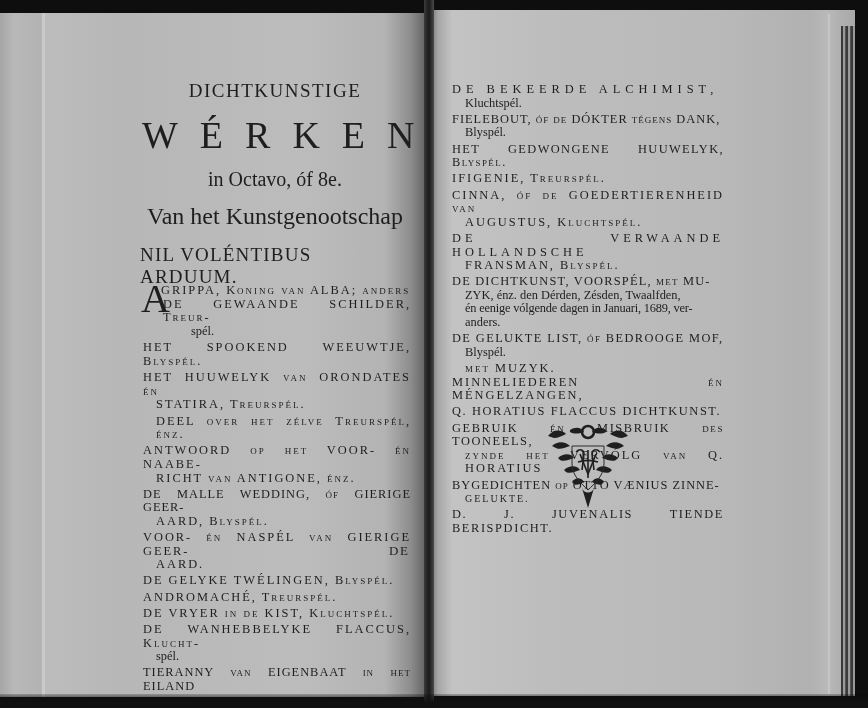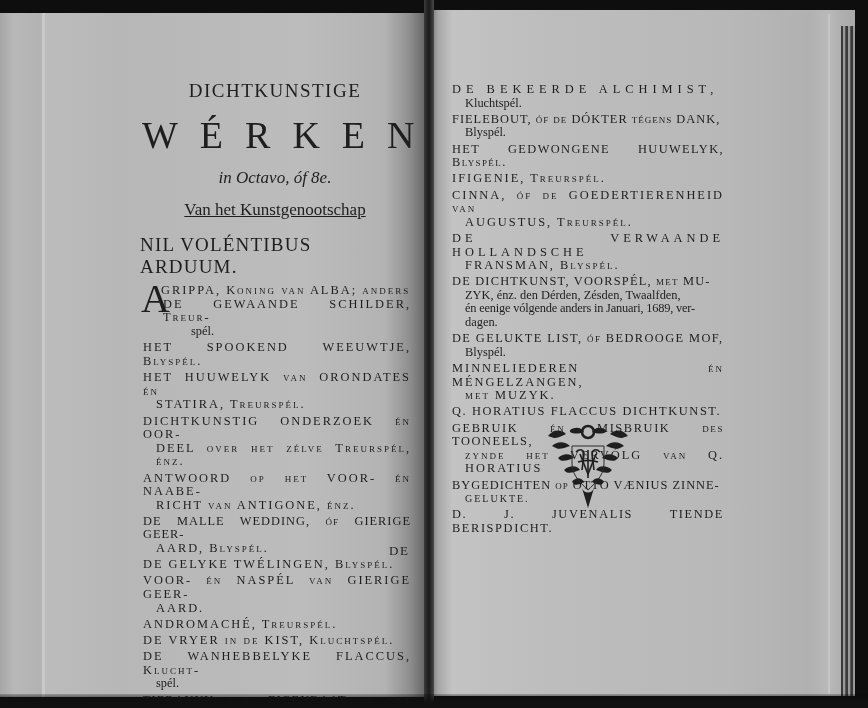--- a/index.html
+++ b/index.html
@@ -38,22 +38,22 @@
   }
   .bottom-shadow {
     position: absolute; left: 0; bottom: 0; width: 868px; height: 14px;
     background: linear-gradient(180deg, rgba(0,0,0,0.2), #111 60%);
   }
 
   
   .title-block { position: absolute; left: 140px; top: 80px; width: 270px; text-align: center; }
   .t-dicht { font-size: 19px; letter-spacing: 1.5px; margin-top: 0; }
   .t-werken { font-size: 38px; letter-spacing: 22px; margin-top: 14px; margin-left: 2px; text-align: center; padding-left: 0; line-height: 1; }
-  .t-octavo { font-style: italic; font-size: 17px; margin-top: 14px; }
-  .t-kunst { font-size: 17px; margin-top: 12px; text-decoration: underline; }
+  .t-octavo { font-size: 20px; margin-top: 14px; }
+  .t-kunst { font-size: 24px; margin-top: 12px; }
   .t-motto { font-size: 19px; letter-spacing: 1.2px; margin-top: 14px; text-align: left; }
 
   .list { position: absolute; font-size: 12.4px; line-height: 13.6px; }
   .list-left { left: 143px; top: 284px; width: 268px; }
   .list-right { left: 452px; top: 83px; width: 272px; }
   .entry { margin: 0 0 2.6px 0; text-align: justify; }
   .entry .line { display: block; }
   .entry .cont { padding-left: 13px; }
   .sc { font-variant: small-caps; letter-spacing: 2px; }
 
@@ -97,39 +97,38 @@
       <span class="line cont" style="padding-left:30px">spél.</span>
     </div>
     <div class="entry">
       <span class="line sc">HET SPOOKEND WEEUWTJE, Blyspél.</span>
     </div>
     <div class="entry">
       <span class="line sc">HET HUUWELYK van ORONDATES én</span>
       <span class="line sc cont">STATIRA, Treurspél.</span>
     </div>
     <div class="entry">
-      <span class="line sc">DICHTKUNSTIG ONDERZOEK én OOR-</span>
       <span class="line sc cont">DEEL over het zélve Treurspél, énz.</span>
     </div>
     <div class="entry">
       <span class="line sc">ANTWOORD op het VOOR- én NAABE-</span>
       <span class="line sc cont">RICHT van ANTIGONE, énz.</span>
     </div>
     <div class="entry">
       <span class="line sc" style="letter-spacing:1px">DE MALLE WEDDING, óf GIERIGE GEER-</span>
       <span class="line sc cont">AARD, Blyspél.</span>
     </div>
     <div class="entry">
-      <span class="line sc">DE GELYKE TWÉLINGEN, Blyspél.</span>
-    </div>
-    <div class="entry">
       <span class="line sc">VOOR- én NASPÉL van GIERIGE GEER-</span>
       <span class="line sc cont">AARD.</span>
     </div>
     <div class="entry">
+      <span class="line sc">DE GELYKE TWÉLINGEN, Blyspél.</span>
+    </div>
+    <div class="entry">
       <span class="line sc">ANDROMACHÉ, Treurspél.</span>
     </div>
     <div class="entry">
       <span class="line sc">DE VRYER in de KIST, Kluchtspél.</span>
     </div>
     <div class="entry">
       <span class="line sc">DE WANHEBBELYKE FLACCUS, Klucht-</span>
       <span class="line cont">spél.</span>
     </div>
     <div class="entry">
@@ -150,39 +149,39 @@
       <span class="line cont">Blyspél.</span>
     </div>
     <div class="entry">
       <span class="line sc" style="letter-spacing:1.4px">HET GEDWONGENE HUUWELYK, Blyspél.</span>
     </div>
     <div class="entry">
       <span class="line sc">IFIGENIE, Treurspél.</span>
     </div>
     <div class="entry">
       <span class="line sc">CINNA, óf de GOEDERTIERENHEID van</span>
-      <span class="line sc cont">AUGUSTUS, Treurspél.</span>
+      <span class="line sc cont">AUGUSTUS, Kluchtspél.</span>
     </div>
     <div class="entry">
       <span class="line sc" style="letter-spacing:4px">DE VERWAANDE HOLLANDSCHE</span>
       <span class="line sc cont">FRANSMAN, Blyspél.</span>
     </div>
     <div class="entry">
       <span class="line sc" style="letter-spacing:1.2px">DE DICHTKUNST, VOORSPÉL, met MU-</span>
       <span class="line cont">ZYK, énz. den Dérden, Zésden, Twaalfden,</span>
-      <span class="line cont" style="letter-spacing:-0.2px">én eenige vólgende anders in Januari, 1689, ver-</span>
-      <span class="line cont">dagen.</span>
+      <span class="line cont" style="letter-spacing:-0.2px">én eenige vólgende dagen in Januari, 1689, ver-</span>
+      <span class="line cont">anders.</span>
     </div>
     <div class="entry">
       <span class="line sc" style="letter-spacing:1.4px">DE GELUKTE LIST, óf BEDROOGE MOF,</span>
       <span class="line cont">Blyspél.</span>
     </div>
     <div class="entry">
+      <span class="line sc cont">met MUZYK.</span>
       <span class="line sc">MINNELIEDEREN én MÉNGELZANGEN,</span>
-      <span class="line sc cont">met MUZYK.</span>
     </div>
     <div class="entry">
       <span class="line sc" style="letter-spacing:1.6px">Q. HORATIUS FLACCUS DICHTKUNST.</span>
     </div>
     <div class="entry">
       <span class="line sc" style="letter-spacing:1.6px">GEBRUIK én MISBRUIK des TOONEELS,</span>
       <span class="line sc cont">zynde het VERVÓLG van Q. HORATIUS</span>
     </div>
     <div class="entry">
       <span class="line sc" style="letter-spacing:1px">BYGEDICHTEN op OTTO VÆNIUS ZINNE-</span>

